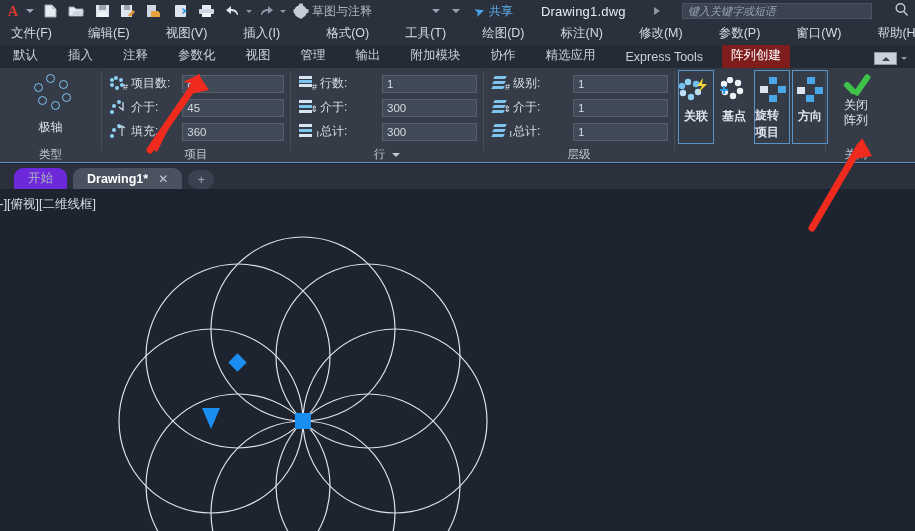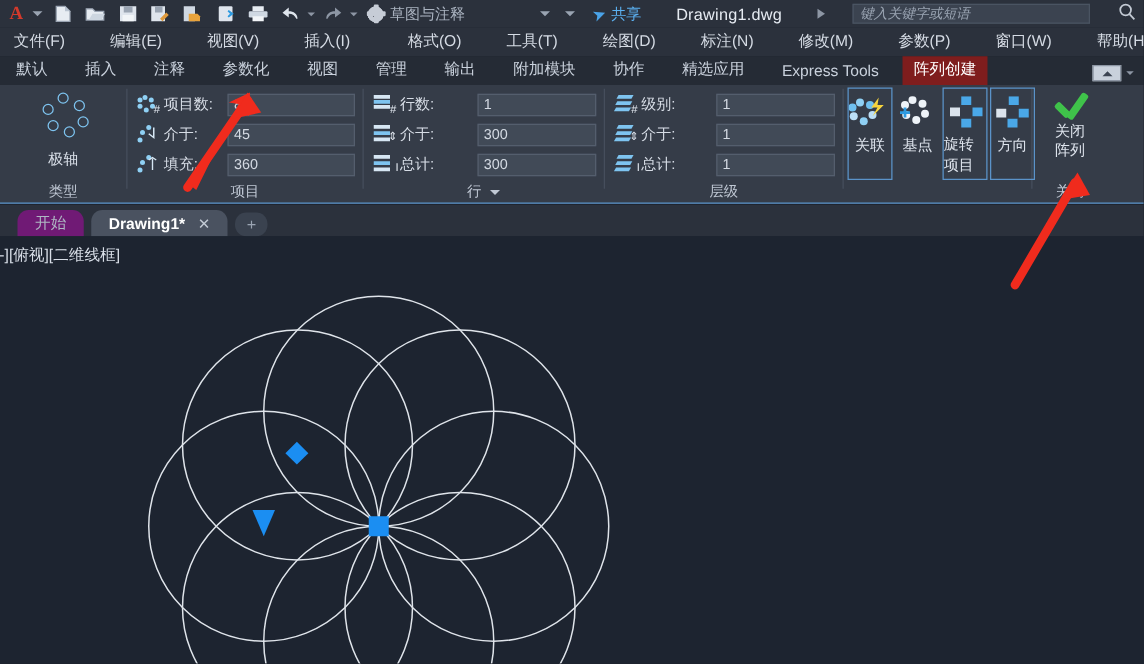--- a/index.html
+++ b/index.html
@@ -125,21 +125,21 @@
   .ic-dots i { position:absolute; width:4px;height:4px;border-radius:50%;background:#8fd0f4; }
   .ic-bars i { position:absolute; height:3px; background:#7ec4f0; left:0; }
   .ic-bars i.lt { background:#d6e6f3; }
   .ic-slant i { position:absolute; height:3px; background:#7ec4f0; transform: skewX(-30deg); }
   .hash { position:absolute; right:-1px; bottom:-1px; color:#e2e8f0; font-size:9px; line-height:9px;}
 
   
   .panel-props { }
   .prop-btn {
     width:40px; height:74px; margin:2px 1px 0; display:flex; flex-direction:column;
-    align-items:center; justify-content:flex-start; padding-top:6px; border:1px solid transparent;
+    align-items:center; justify-content:flex-start; padding-top:6px; border:1px solid transparent;font-weight:bold;
   }
   .prop-btn.outlined { border-color:#5b93c9; }
   .prop-btn.wide { width:59px; }
   .prop-label { color:#dde3ec; font-size:12px; margin-top:auto; margin-bottom:18px; }
   .prop-icon { width:34px; height:30px; position:relative; }
 
   
   .panel-close { width:60px; }
   .close-btn { width:60px; display:flex; flex-direction:column; align-items:center; padding-top:4px; }
   .check {
@@ -154,21 +154,21 @@
 
   
   .doctabs {
     position:absolute; top:164px; left:0; width:915px; height:25px; background:#2b313c;
     display:flex; align-items:flex-end; padding-left:14px;
   }
   .dtab {
     height:21px; display:flex; align-items:center; padding:0 14px; font-size:12.5px;
     border-radius: 9px 9px 0 0; position:relative;
   }
-  .dtab.inactive { background:#701a75; color:#aeb7c3; }
+  .dtab.inactive { background:#6d28d9; color:#aeb7c3; }
   .dtab.active { background:#4a5260; color:#ffffff; font-weight:bold; }
   .dtab .x { margin-left:10px; color:#c3cad4; font-size:12px; font-weight:normal;}
   .dplus {
     width:26px;height:19px;background:#3a424f;color:#9aa4b2;border-radius:9px;
     display:flex;align-items:center;justify-content:center;font-size:13px;margin-left:6px;
   }
 
   
   .canvas {
     position:absolute; top:189px; left:0; width:915px; height:342px; background:#1d2430;

